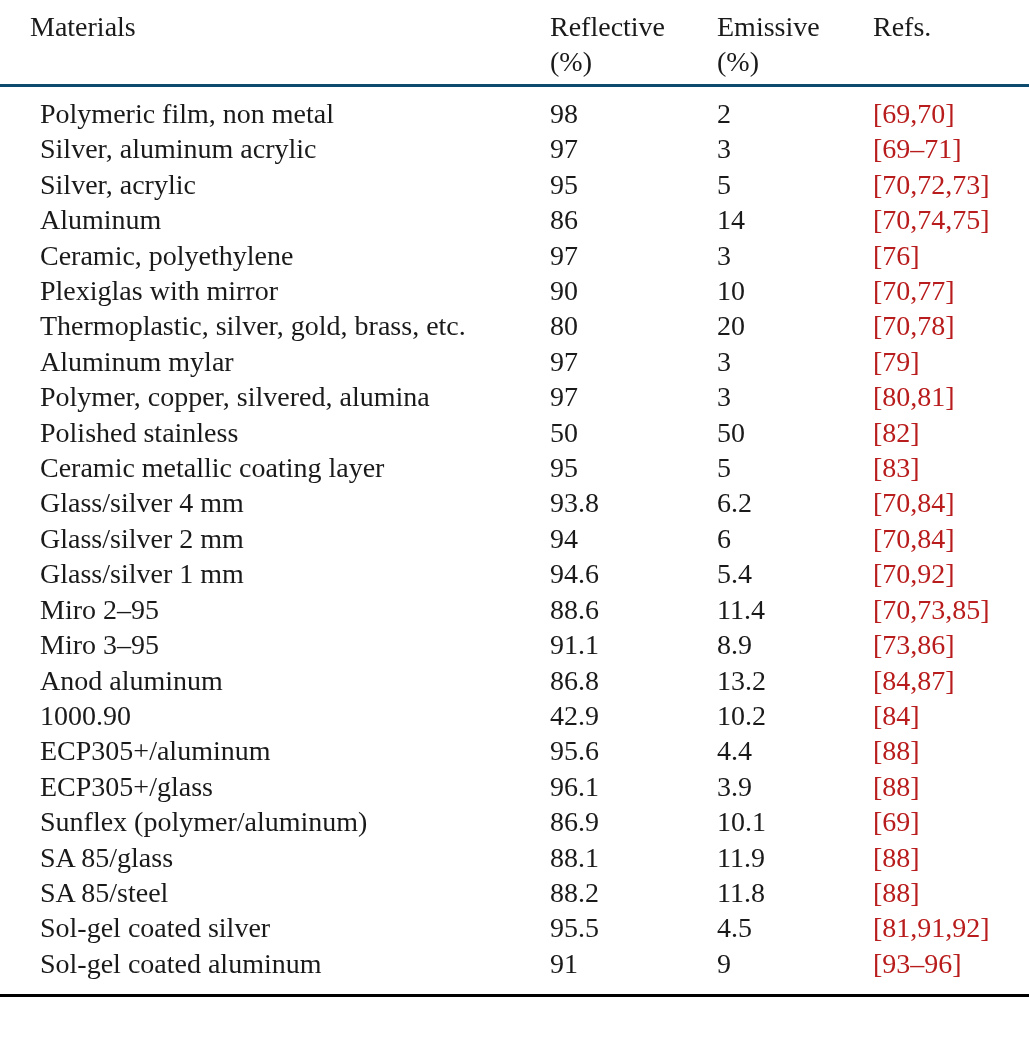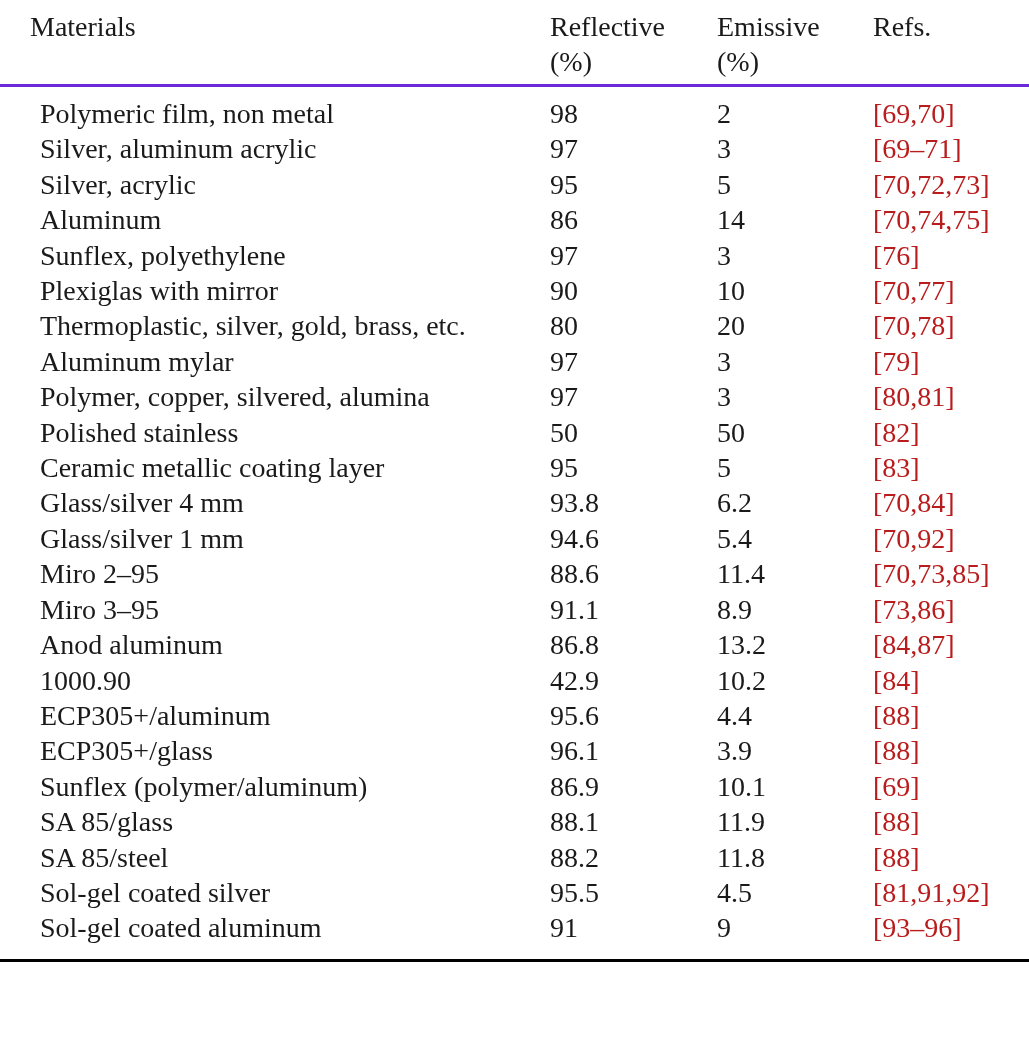--- a/index.html
+++ b/index.html
@@ -22,21 +22,21 @@
   col.col-emissive   { width: 156px; }
   col.col-refs       { width: 156px; }
 
   thead th {
     text-align: left;
     vertical-align: top;
     font-weight: normal;
     font-size: 28px;
     line-height: 35px;
     padding: 9px 0 5px 0;
-    border-bottom: 3px solid #6d28d9;
+    border-bottom: 3px solid #0c4a6e;
   }
   thead th.first { padding-left: 30px; }
 
   tbody td {
     font-size: 28px;
     line-height: 35.4px;
     padding: 0;
     white-space: nowrap;
     overflow: hidden;
     vertical-align: top;
@@ -99,21 +99,21 @@
         <td>5</td>
         <td><a class="ref-link">[70,72,73]</a></td>
       </tr>
       <tr>
         <td class="first">Aluminum</td>
         <td>86</td>
         <td>14</td>
         <td><a class="ref-link">[70,74,75]</a></td>
       </tr>
       <tr>
-        <td class="first">Sunflex, polyethylene</td>
+        <td class="first">Ceramic, polyethylene</td>
         <td>97</td>
         <td>3</td>
         <td><a class="ref-link">[76]</a></td>
       </tr>
       <tr>
         <td class="first">Plexiglas with mirror</td>
         <td>90</td>
         <td>10</td>
         <td><a class="ref-link">[70,77]</a></td>
       </tr>
@@ -147,20 +147,26 @@
         <td>5</td>
         <td><a class="ref-link">[83]</a></td>
       </tr>
       <tr>
         <td class="first">Glass/silver 4 mm</td>
         <td>93.8</td>
         <td>6.2</td>
         <td><a class="ref-link">[70,84]</a></td>
       </tr>
       <tr>
+        <td class="first">Glass/silver 2 mm</td>
+        <td>94</td>
+        <td>6</td>
+        <td><a class="ref-link">[70,84]</a></td>
+      </tr>
+      <tr>
         <td class="first">Glass/silver 1 mm</td>
         <td>94.6</td>
         <td>5.4</td>
         <td><a class="ref-link">[70,92]</a></td>
       </tr>
       <tr>
         <td class="first">Miro 2–95</td>
         <td>88.6</td>
         <td>11.4</td>
         <td><a class="ref-link">[70,73,85]</a></td>

